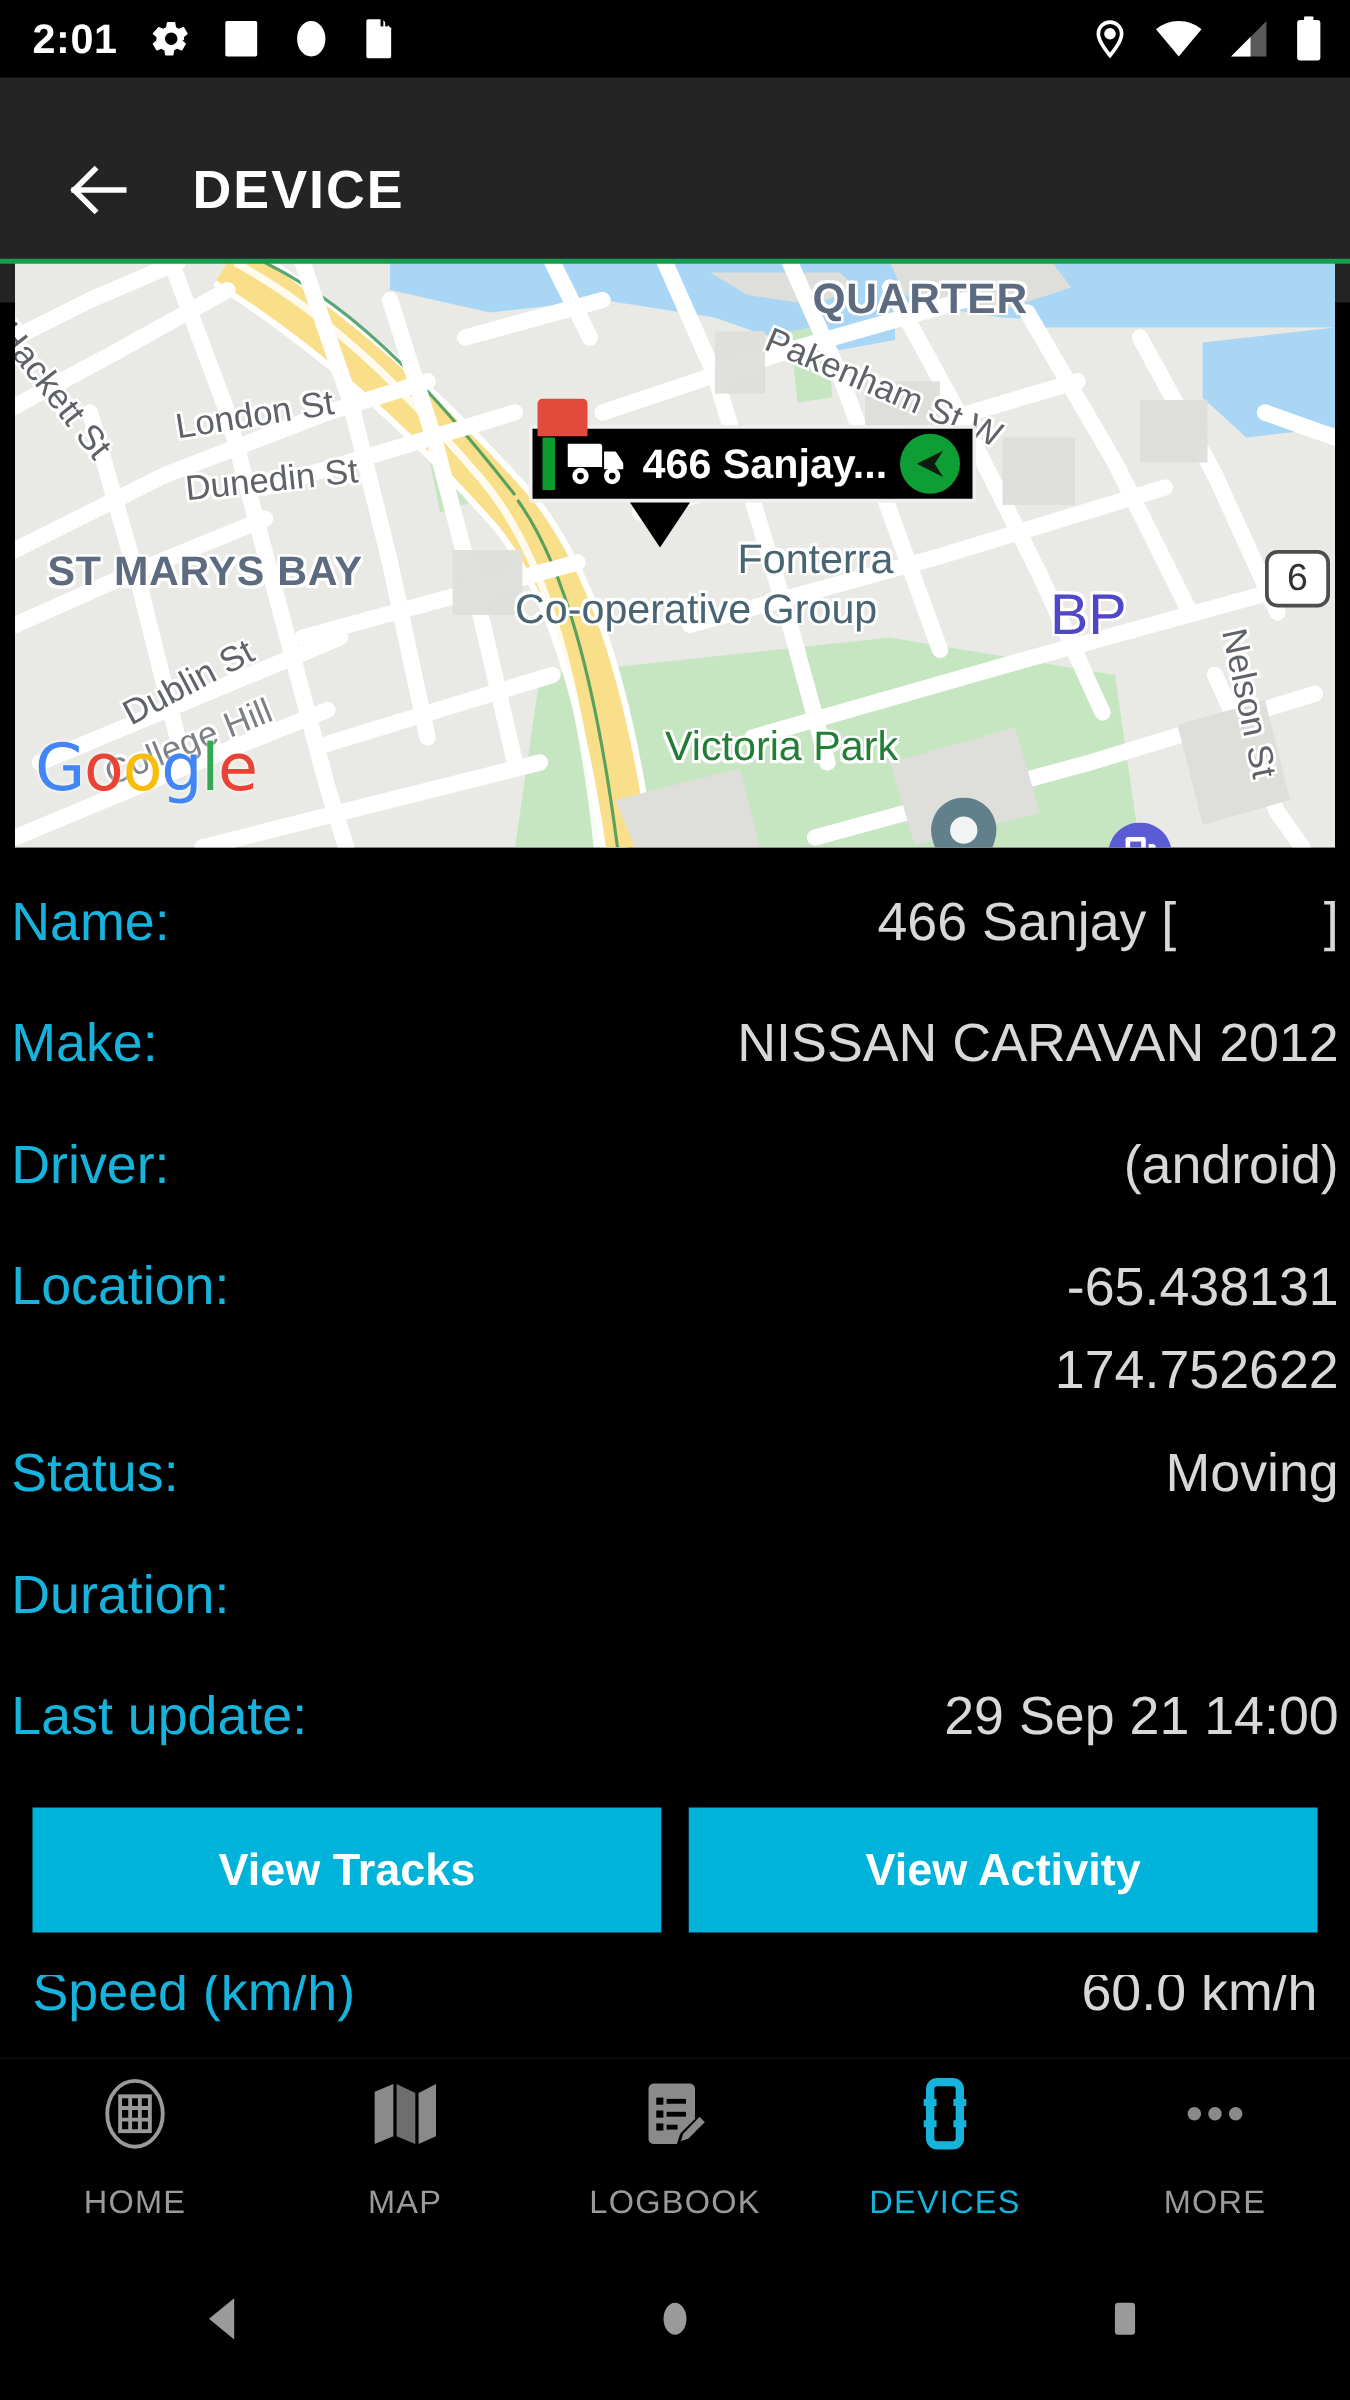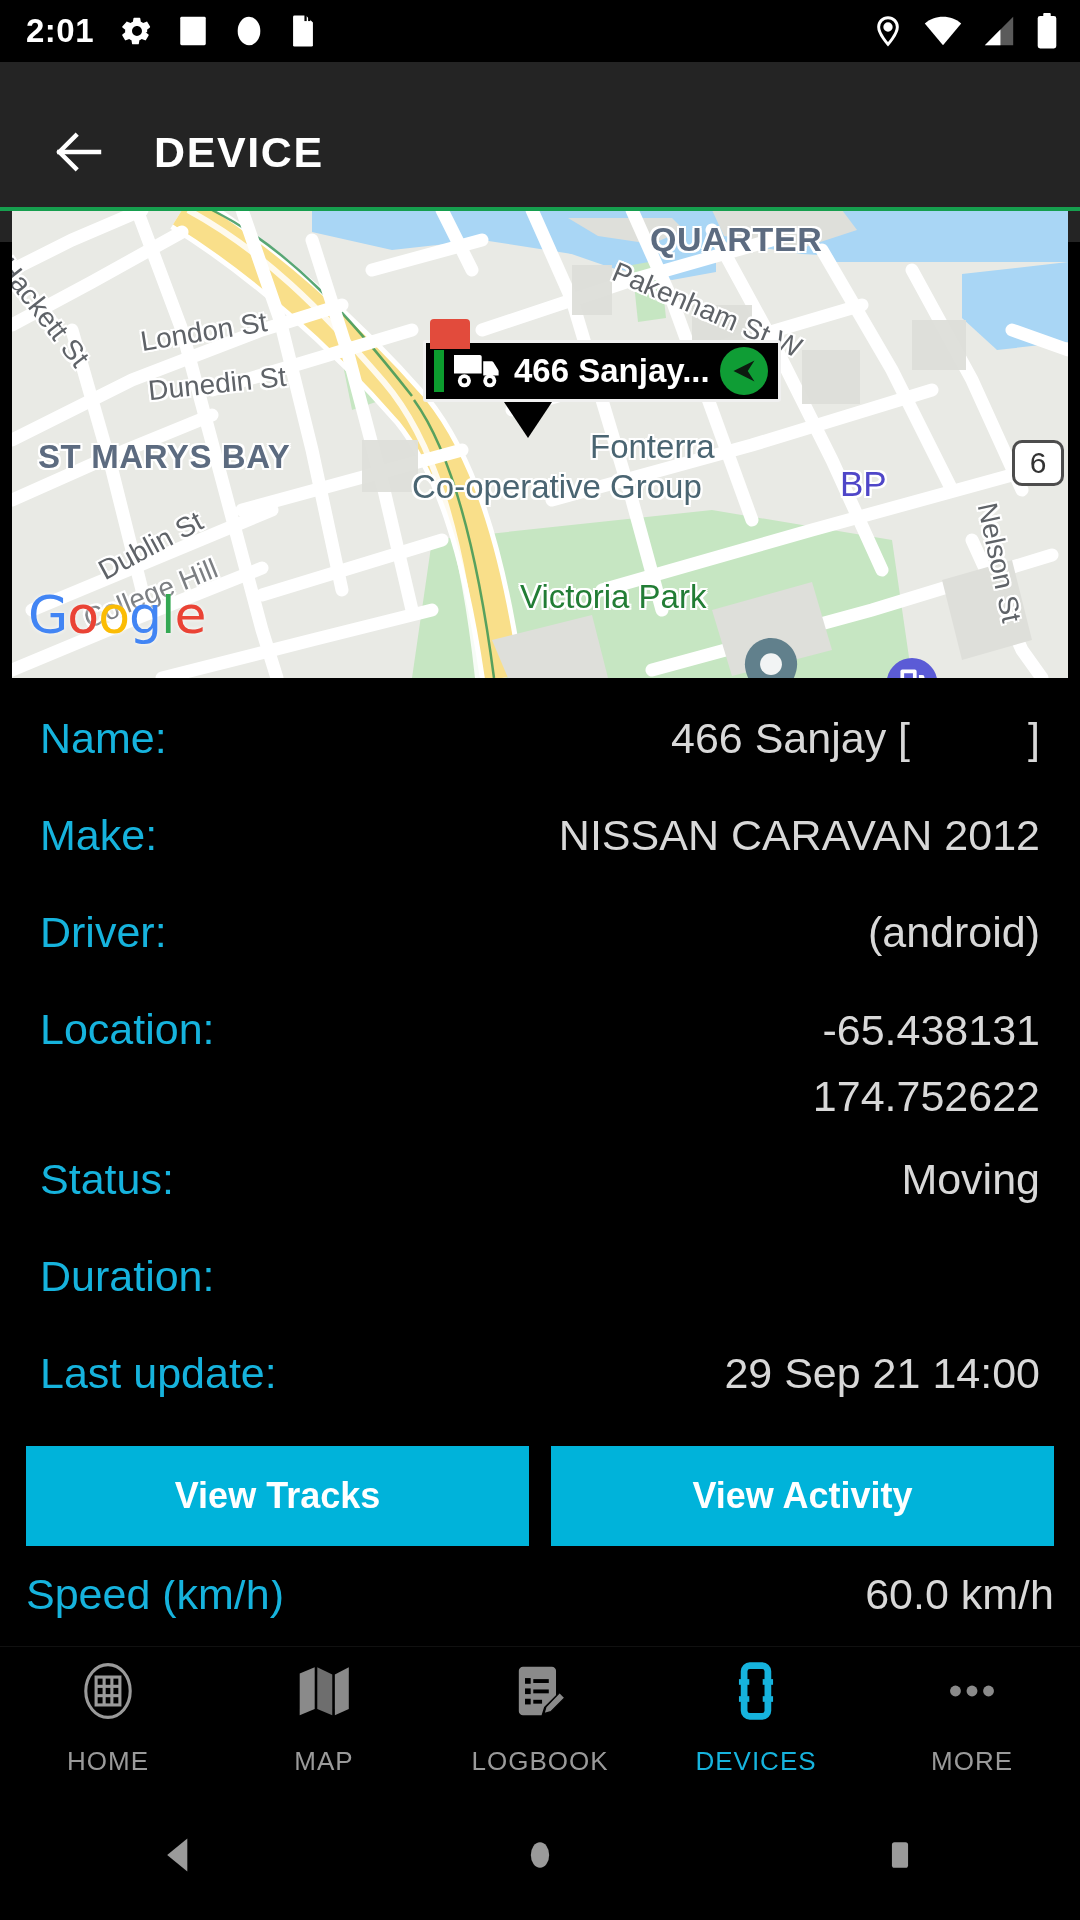--- a/index.html
+++ b/index.html
@@ -50,21 +50,21 @@
 
   .map-label {
     position:absolute; white-space:nowrap; pointer-events:none;
     text-shadow: -2px 0 #fff, 0 2px #fff, 2px 0 #fff, 0 -2px #fff,
                  -2px -2px #fff, 2px 2px #fff, -2px 2px #fff, 2px -2px #fff;
   }
   .lbl-street { color:#5f6368; font-size:28px; font-weight:400; }
   .lbl-area   { color:#5c6b80; font-size:30px; font-weight:700; letter-spacing:0.6px; }
   .lbl-poi    { color:#4a6572; font-size:33px; font-weight:400; }
   .lbl-park   { color:#227d35; font-size:33px; font-weight:400; }
-  .lbl-bp     { color:#4f46c8; font-size:35px; font-weight:500; }
+  .lbl-bp     { color:#4f46c8; font-size:46px; font-weight:500; }
 
   
   .marker-callout {
     position:absolute; left:411px; top:130px;
     background:#000; border:3px solid #f0f0f0;
     border-radius:3px; height:62px;
     display:flex; align-items:center; padding:0 10px 0 8px; gap:10px;
     z-index:9;
   }
   .marker-callout::after{
@@ -88,21 +88,21 @@
   .gmaps-logo { position:absolute; left:16px; top:375px; z-index:7;
                 font-size:0; letter-spacing:-1px; }
   .gmaps-logo span { font-size:52px; font-weight:500;
      font-family:"DejaVu Sans", sans-serif;
      text-shadow:0 0 4px rgba(255,255,255,.9); }
 
   
   .details { position:absolute; top:690px; left:0; width:1080px; }
   .drow {
     display:flex; align-items:flex-start; justify-content:space-between;
-    padding:0 40px; min-height:97px;
+    padding:0 9px; min-height:97px;
   }
   .dlabel { color:#16b3dd; font-size:43px; font-weight:400; line-height:97px; }
   .dvalue { color:#d8d8d8; font-size:43px; font-weight:400; line-height:97px;
             text-align:right; }
   .dvalue.multiline { line-height:66px; padding-top:16px; }
   .dvalue .v2 { display:block; }
   .name-gap { display:inline-block; width:118px; }
 
   
   .btnrow {
@@ -273,21 +273,21 @@
     <div class="map-label lbl-street" style="left:68px; top:368px; transform:rotate(-22deg); color:#7c7f83;">College Hill</div>
     <div class="map-label lbl-street" style="left:608px; top:46px; transform:rotate(23deg); transform-origin:left top;">Pakenham St W</div>
     <div class="map-label lbl-street" style="left:990px; top:290px; transform:rotate(78deg); transform-origin:left top;">Nelson St</div>
 
     <div class="map-label lbl-area" style="left:26px; top:228px; font-size:33px;">ST MARYS BAY</div>
     <div class="map-label lbl-area" style="left:638px; top:10px; font-size:34px;">QUARTER</div>
 
     <div class="map-label lbl-poi" style="left:578px; top:218px;">Fonterra</div>
     <div class="map-label lbl-poi" style="left:400px; top:258px;">Co-operative Group</div>
     <div class="map-label lbl-bp" style="left:828px; top:254px;">BP</div>
-    <div class="map-label lbl-park" style="left:508px; top:368px;">Victoria Park</div>
+    <div class="map-label lbl-park" style="left:520px; top:368px;">Victoria Park</div>
 
     <svg class="poi-pin" style="left:730px; top:428px;" width="58" height="76" viewBox="0 0 24 32">
       <path d="M12 0C5.9 0 1 4.9 1 11c0 8 11 21 11 21s11-13 11-21C23 4.9 18.1 0 12 0z" fill="#61808c"></path>
       <circle cx="12" cy="11" r="4.6" fill="#f2f4f4"></circle>
     </svg>
 
     <svg class="poi-pin" style="left:872px; top:448px;" width="56" height="74" viewBox="0 0 24 32">
       <path d="M12 0C5.9 0 1 4.9 1 11c0 8 11 21 11 21s11-13 11-21C23 4.9 18.1 0 12 0z" fill="#5b5bd6"></path>
       <g fill="#ffffff">
         <rect x="7" y="5" width="7" height="12" rx="0.8"></rect>

